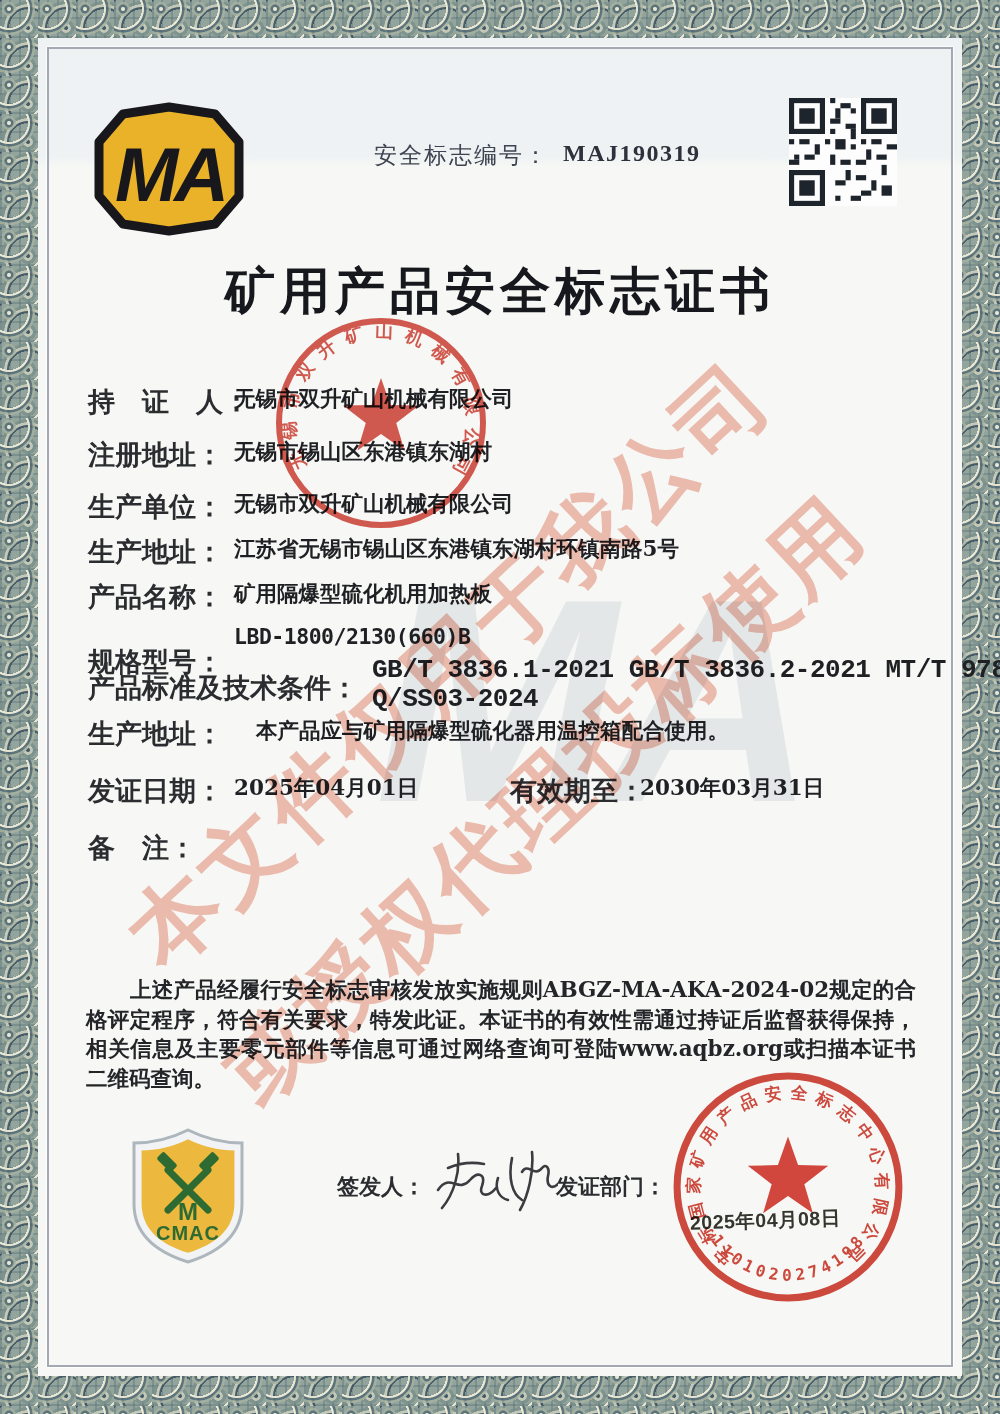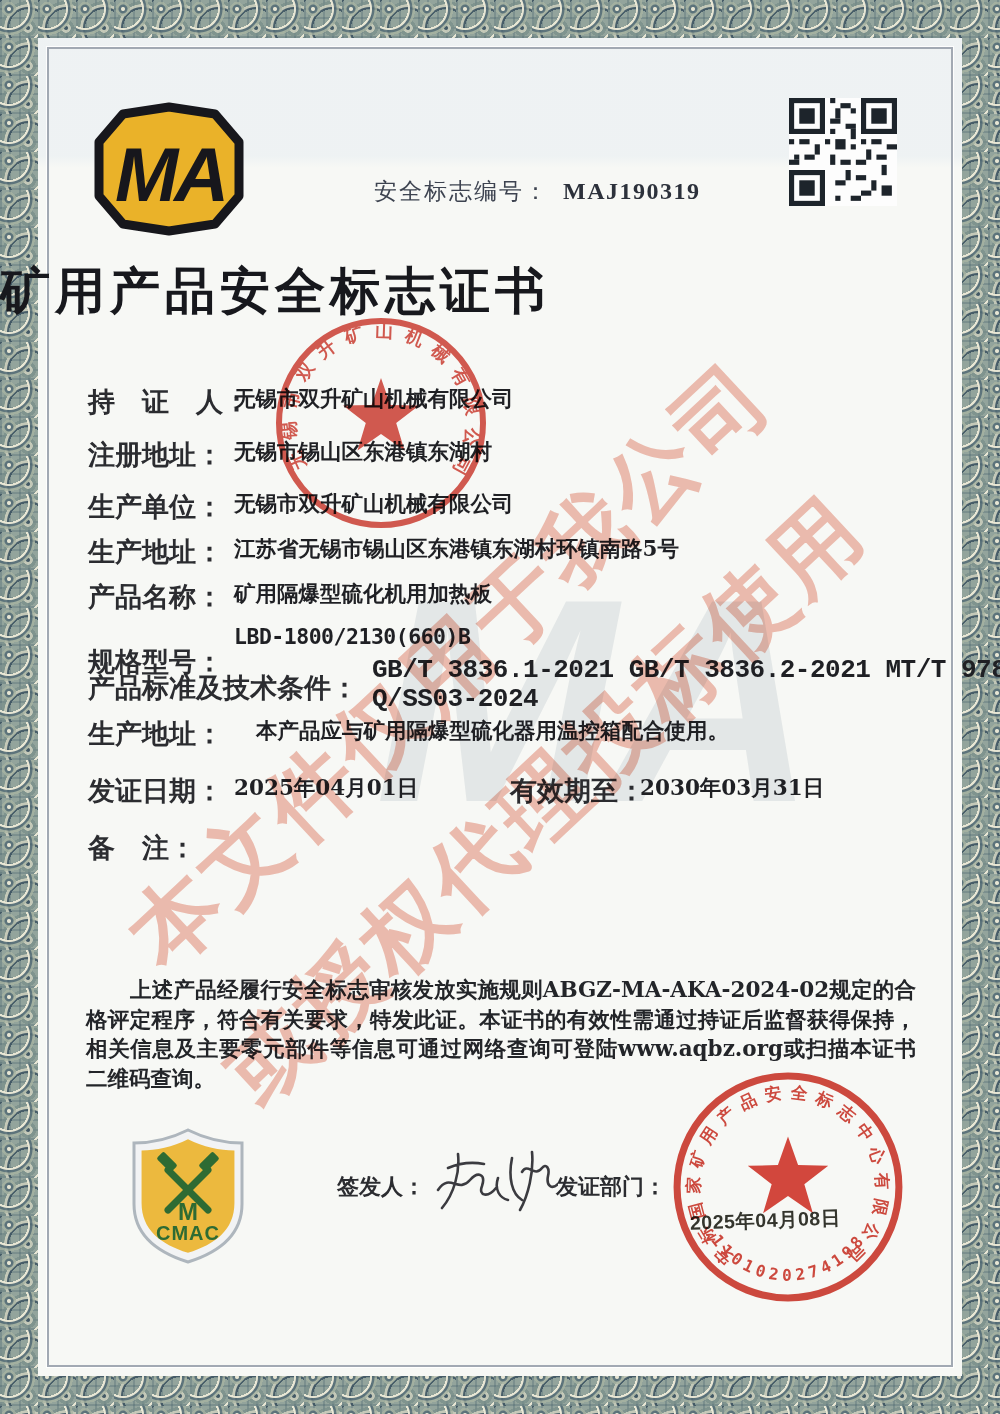--- a/index.html
+++ b/index.html
@@ -13,24 +13,24 @@
       repeating-linear-gradient(0deg,  rgba(64,92,104,0.28) 0 2px, transparent 2px 9.5px);
     background-size:38px 38px,38px 38px,19px 19px,19px 19px;
     font-family:"Liberation Sans", sans-serif;
   }
   .sheet{position:absolute;inset:38px;background:#f7f8f5;z-index:1;
     background-image:linear-gradient(180deg, rgba(222,231,240,0.35) 98px, rgba(222,231,240,0.35) 118px, transparent 130px);}
   .frame{position:absolute;inset:47px;border:2px solid #a2a9b3;box-shadow:0 0 0 1px rgba(255,255,255,0.9);z-index:2;pointer-events:none;}
   .abs{position:absolute;z-index:3;}
   .bg-ma{position:absolute;left:375px;top:555px;z-index:2;font-style:italic;font-weight:900;
     font-size:290px;line-height:1;color:rgba(150,164,173,0.20);letter-spacing:-10px;pointer-events:none;}
-  .serial{left:374px;top:140px;display:flex;align-items:center;gap:14px;margin-top:36px;}
+  .serial{left:374px;top:140px;display:flex;align-items:flex-start;gap:14px;}
   .serial .lab{font-size:23px;color:#3d4350;letter-spacing:2px;font-weight:500;}
   .serial .num{font-size:24px;color:#2c313b;font-family:"Liberation Serif", serif;letter-spacing:1.5px;font-weight:bold;}
-  .title{left:0;top:258px;width:100%;text-align:left;font-size:50px;font-weight:900;
+  .title{left:0;top:258px;width:100%;text-align:center;font-size:50px;font-weight:900;
     color:#17181d;letter-spacing:5px;font-family:"Liberation Sans", sans-serif;}
   .lbl{position:absolute;left:88px;font-size:27px;font-weight:700;color:#2b2c30;white-space:nowrap;}
   .val{position:absolute;left:234px;font-size:21.5px;font-weight:700;color:#1f2024;
     font-family:"DejaVu Serif", serif;white-space:nowrap;}
   .row{position:absolute;left:0;top:0;width:100%;height:0;z-index:3;}
   .std-val{position:absolute;left:372px;font-size:26px;font-weight:700;color:#1f2024;
     font-family:Liberation Mono, monospace;white-space:nowrap;letter-spacing:-0.5px;}
   .statement{left:86px;top:975px;width:830px;font-size:21.5px;font-weight:700;color:#232529;
     line-height:29.5px;text-align:justify;text-indent:44px;font-family:"DejaVu Serif", serif;}
   .wm{position:absolute;z-index:4;transform:translate(-50%,-50%) rotate(-43deg);

